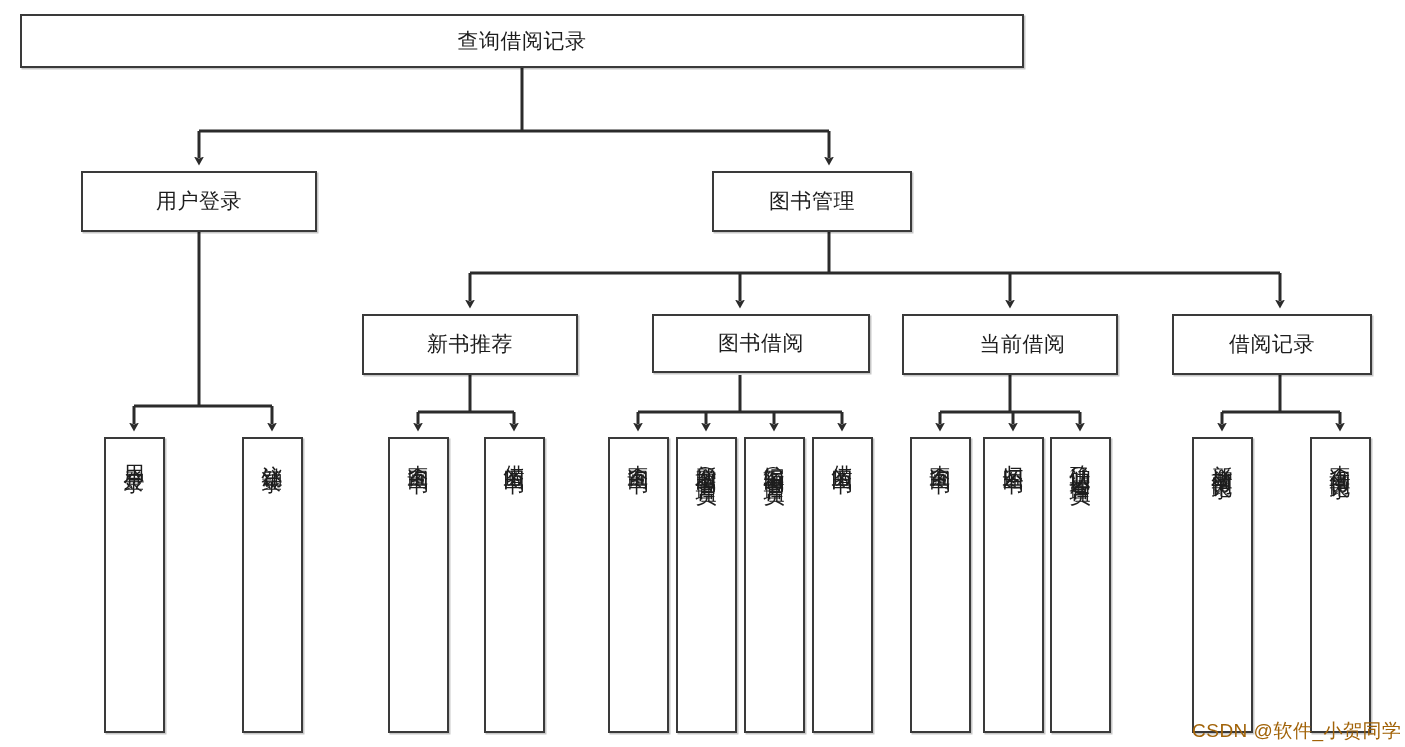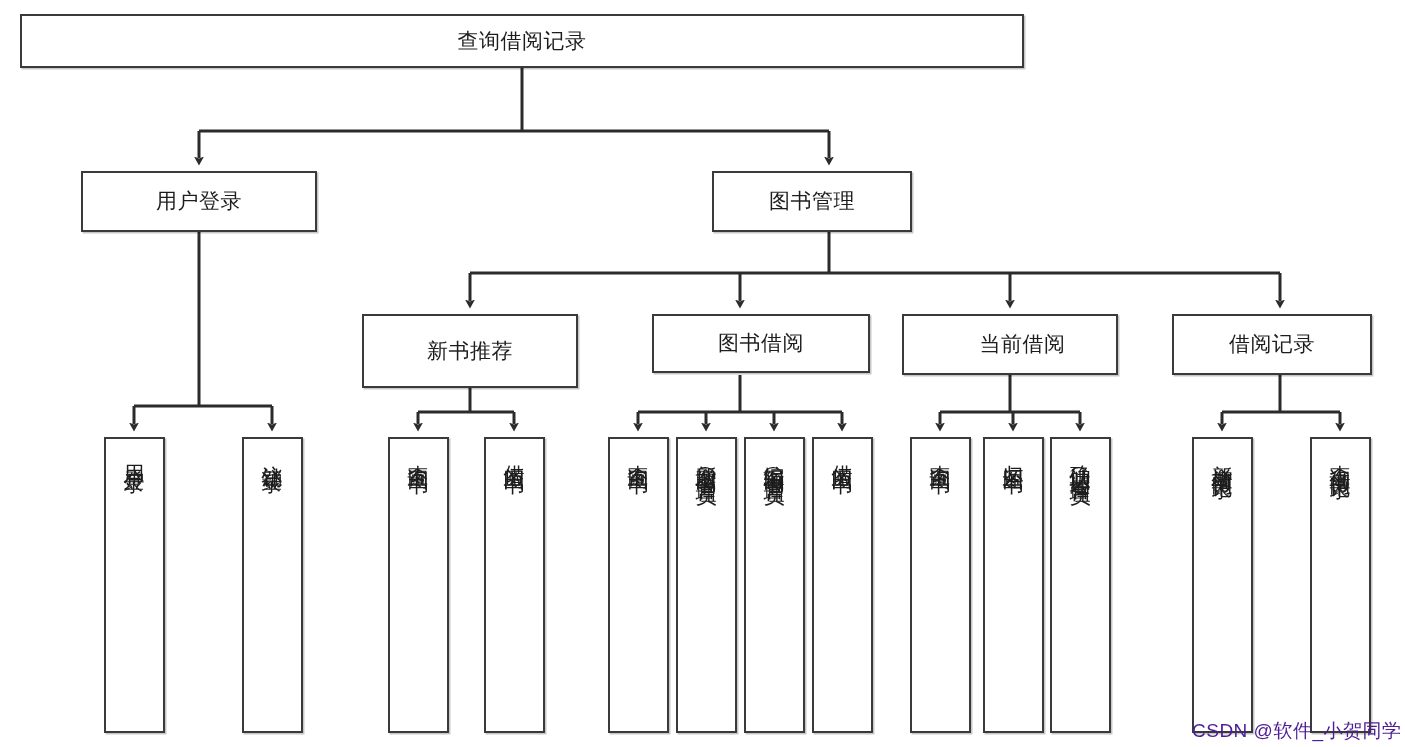--- a/index.html
+++ b/index.html
@@ -53,21 +53,21 @@
   .node.vertical .label {
     writing-mode: vertical-rl;
     text-orientation: upright;
     font-size: 21px;
     letter-spacing: 3px;
     line-height: 1;
   }
   .watermark {
     position: absolute;
     font-size: 19px;
-    color: #4c1d95;
+    color: #a16207;
     white-space: nowrap;
     letter-spacing: 0.5px;
     user-select: none;
   }
 </style>
 </head>
 <body>
 
 <div id="canvas">
 
@@ -125,21 +125,21 @@
     <span class="label">查询借阅记录</span>
   </div>
 
   <div class="node horizontal" style="left:81px; top:171px; width:236px; height:61px;">
     <span class="label">用户登录</span>
   </div>
   <div class="node horizontal" style="left:712px; top:171px; width:200px; height:61px;">
     <span class="label">图书管理</span>
   </div>
 
-  <div class="node horizontal" style="left:362px; top:314px; width:216px; height:74px;">
+  <div class="node horizontal" style="left:362px; top:314px; width:216px; height:61px;">
     <span class="label">新书推荐</span>
   </div>
   <div class="node horizontal" style="left:632px; top:314px; width:218px; height:59px;margin-left:20px;">
     <span class="label">图书借阅</span>
   </div>
   <div class="node horizontal" style="left:902px; top:314px; width:216px; height:61px;padding-left:25px;">
     <span class="label">当前借阅</span>
   </div>
   <div class="node horizontal" style="left:1172px; top:314px; width:200px; height:61px;">
     <span class="label">借阅记录</span>

